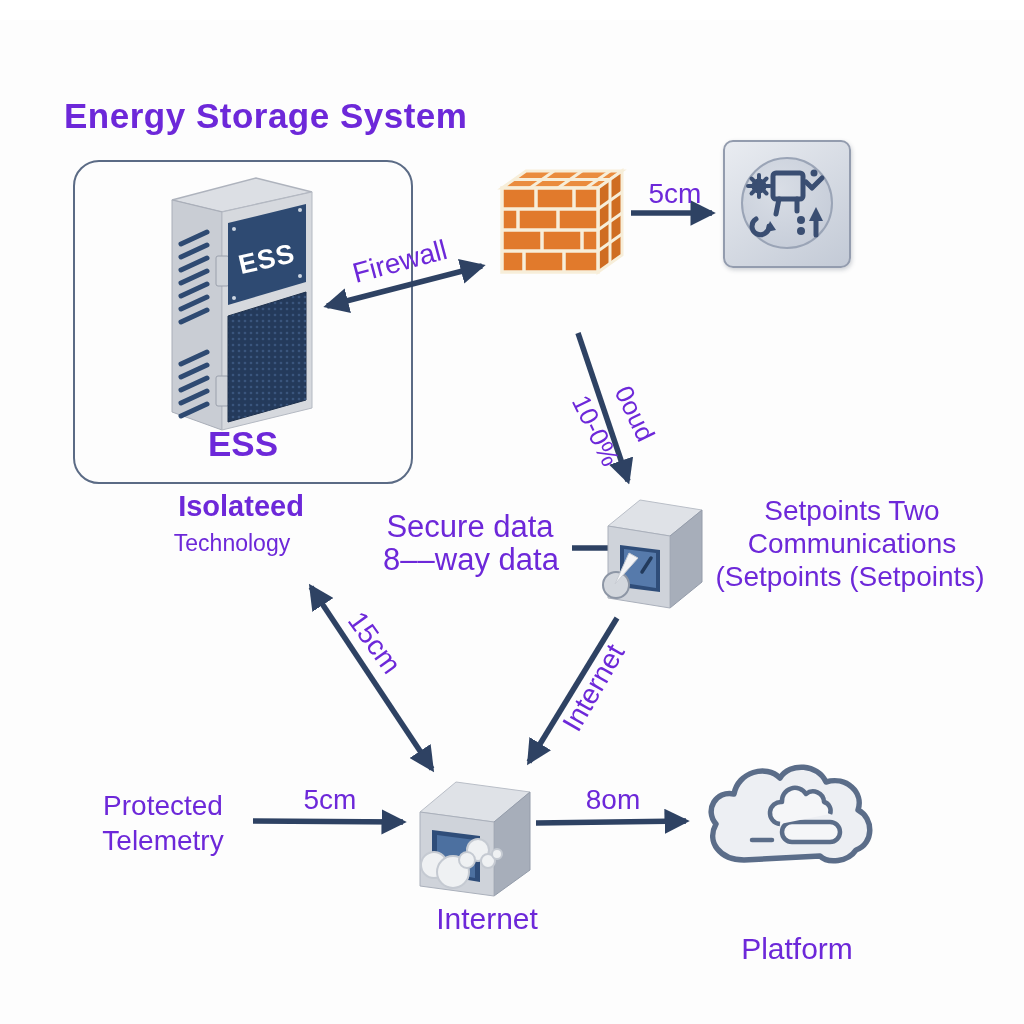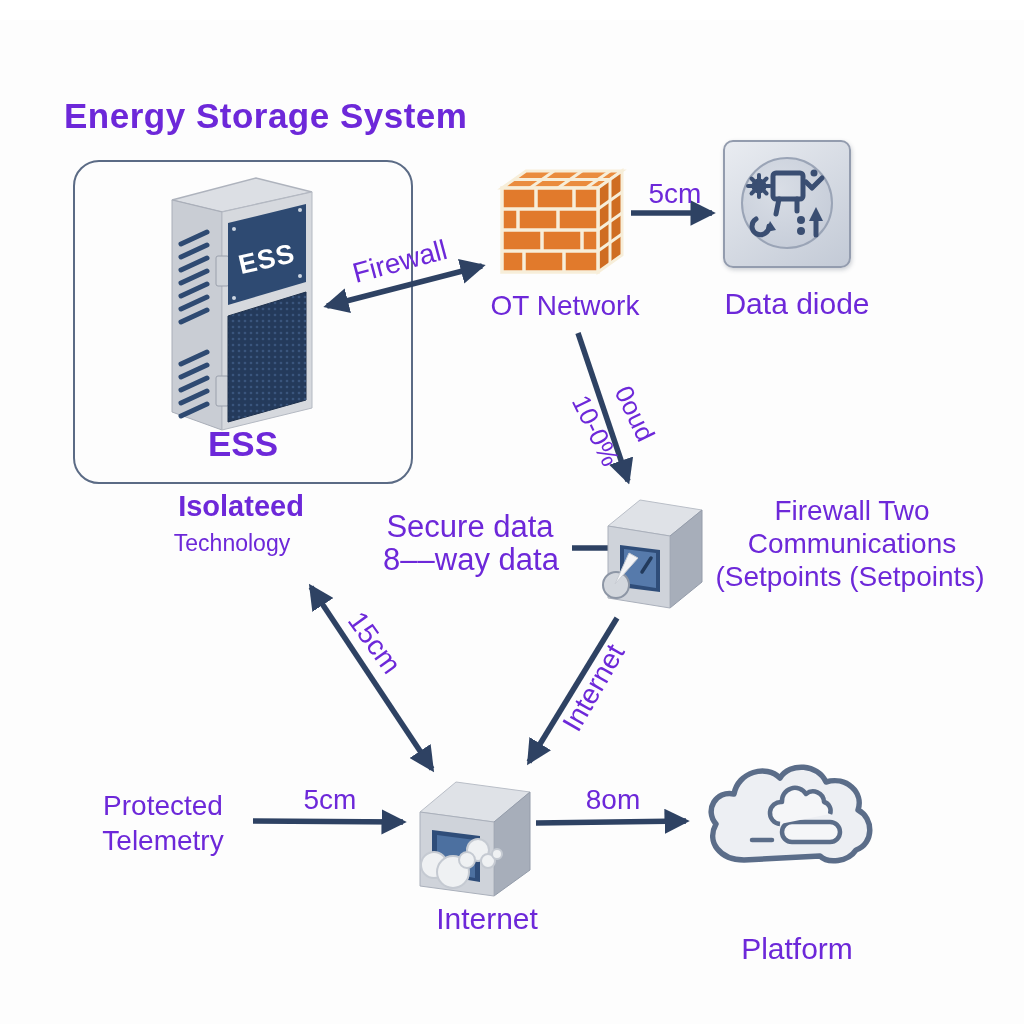--- a/index.html
+++ b/index.html
@@ -183,29 +183,27 @@
     </g>
   </svg>
 
   <svg style="left:696px;top:728px" width="200" height="135" viewBox="0 0 200 135">
     <path d="M 48 112 C 24 112 10 94 20 76 C 8 62 20 42 38 46 C 42 24 70 16 84 30 C 94 14 122 16 130 34 C 150 28 168 44 162 62 C 178 70 178 96 160 102 C 152 114 132 116 124 108 Z" fill="#edeff3" stroke="#5b6d89" stroke-width="5.5" stroke-linejoin="round"></path>
     <line x1="56" y1="92" x2="76" y2="92" stroke="#5b6d89" stroke-width="4.5" stroke-linecap="round"></line>
     <rect x="86" y="74" width="58" height="20" rx="10" fill="#f5f6f8" stroke="#5b6d89" stroke-width="4.5"></rect>
     <path d="M 84 76 a 11 11 0 0 1 2 -22 a 13 13 0 0 1 24 -8 a 11 11 0 0 1 18 8 a 9 9 0 0 1 6 12" fill="#f5f6f8" stroke="#5b6d89" stroke-width="4.5" stroke-linejoin="round"></path>
   </svg>
 
-  <div class="lbl" style="left:565px;top:286px">OT Network</div>
   <div class="lbl" style="left:675px;top:174px">5cm</div>
-  <div class="lbl" style="left:797px;top:284px;font-size:30px">Data diode</div>
   <div class="lbl bold" style="left:243px;top:424px;font-size:35px">ESS</div>
   <div class="lbl bold" style="left:241px;top:487px;font-size:29px">Isolateed</div>
   <div class="lbl" style="left:232px;top:523px;font-size:23px">Technology</div>
   <div class="lbl" style="left:470px;top:507px;font-size:31px">Secure data</div>
   <div class="lbl" style="left:471px;top:540px;font-size:31px">8––way data</div>
-  <div class="lbl" style="left:852px;top:491px">Firewall Two</div>
+  <div class="lbl" style="left:852px;top:491px">Setpoints Two</div>
   <div class="lbl" style="left:852px;top:524px">Communications</div>
   <div class="lbl" style="left:850px;top:557px">(Setpoints (Setpoints)</div>
   <div class="lbl" style="left:163px;top:786px">Protected</div>
   <div class="lbl" style="left:163px;top:821px">Telemetry</div>
   <div class="lbl" style="left:330px;top:780px">5cm</div>
   <div class="lbl" style="left:487px;top:899px;font-size:30px">Internet</div>
   <div class="lbl" style="left:613px;top:780px">8om</div>
   <div class="lbl" style="left:797px;top:929px;font-size:30px">Platform</div>
 
   <div class="lbl" style="left:400px;top:242px;transform:translate(-50%,-50%) rotate(-15deg)">Firewall</div>

